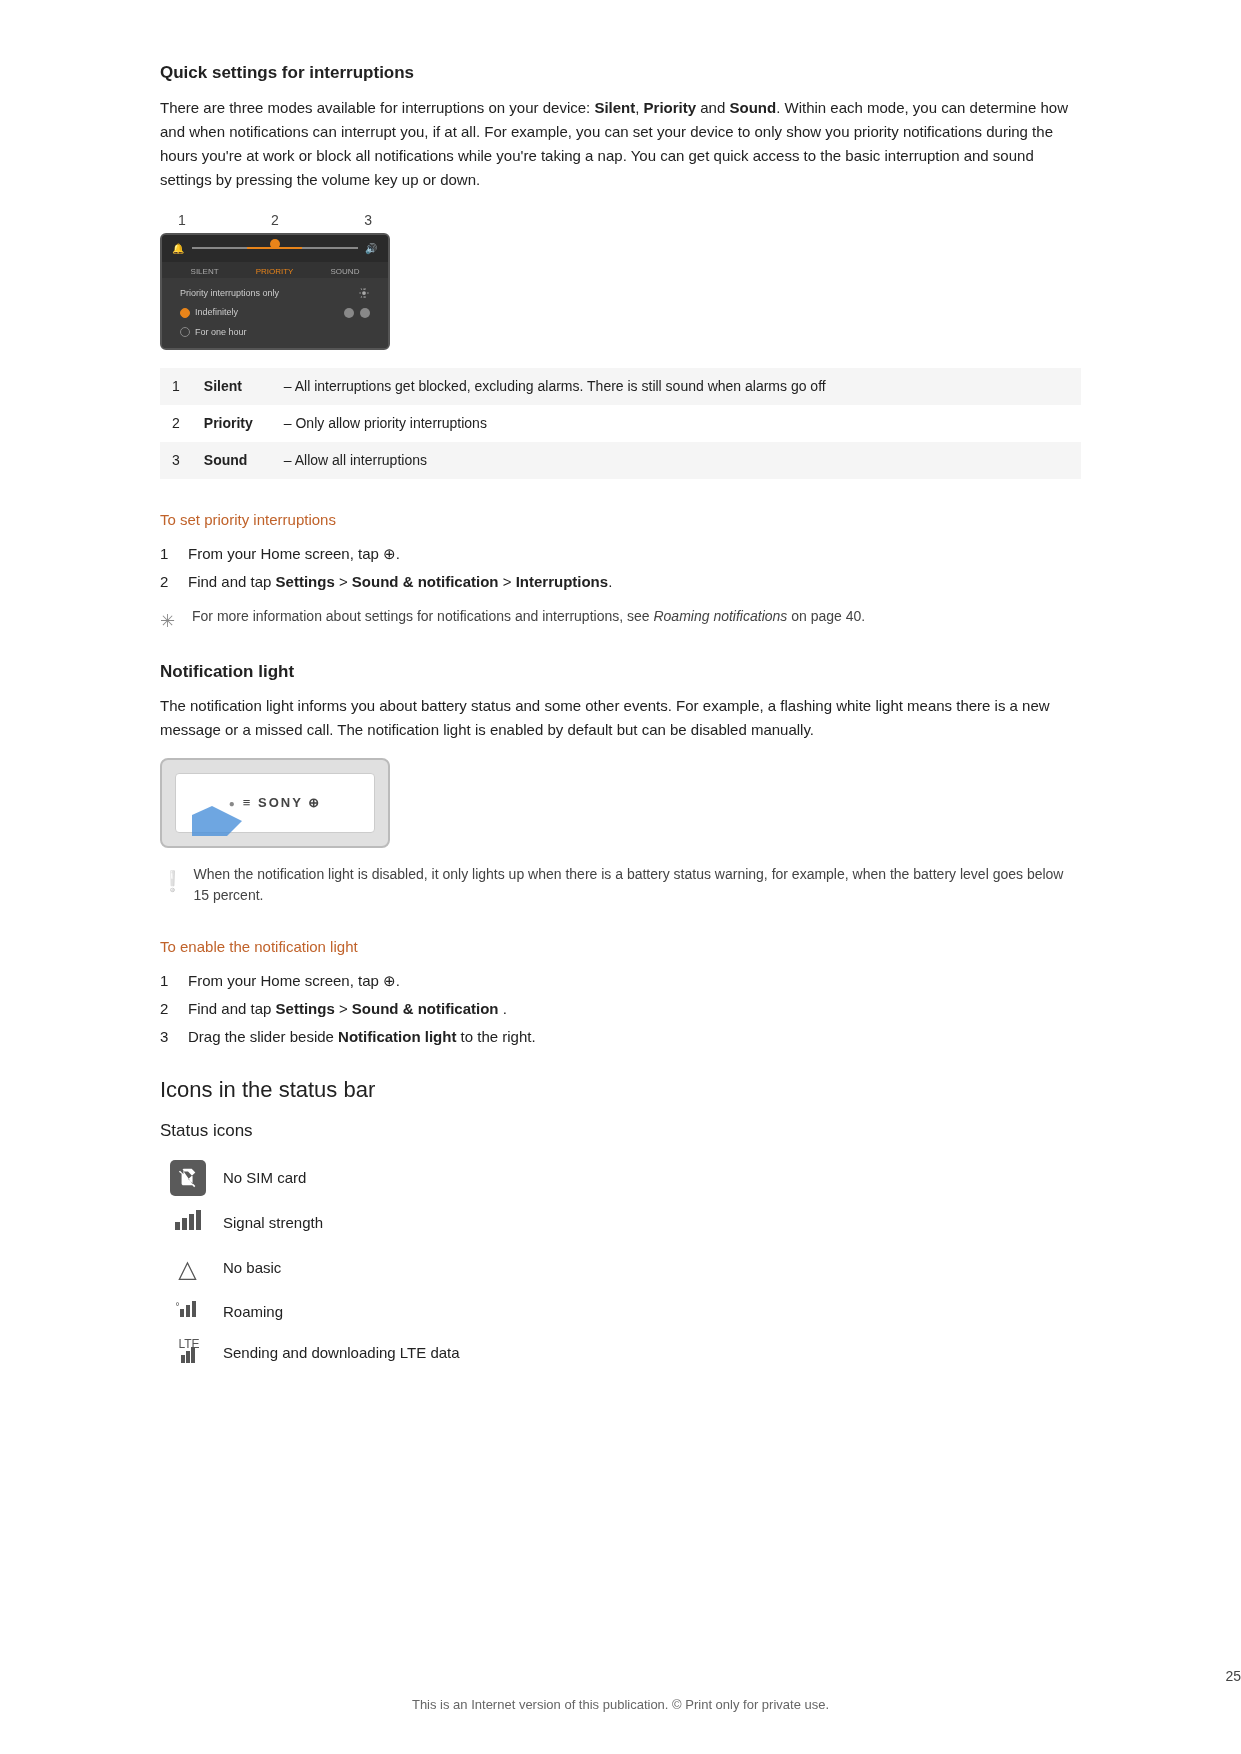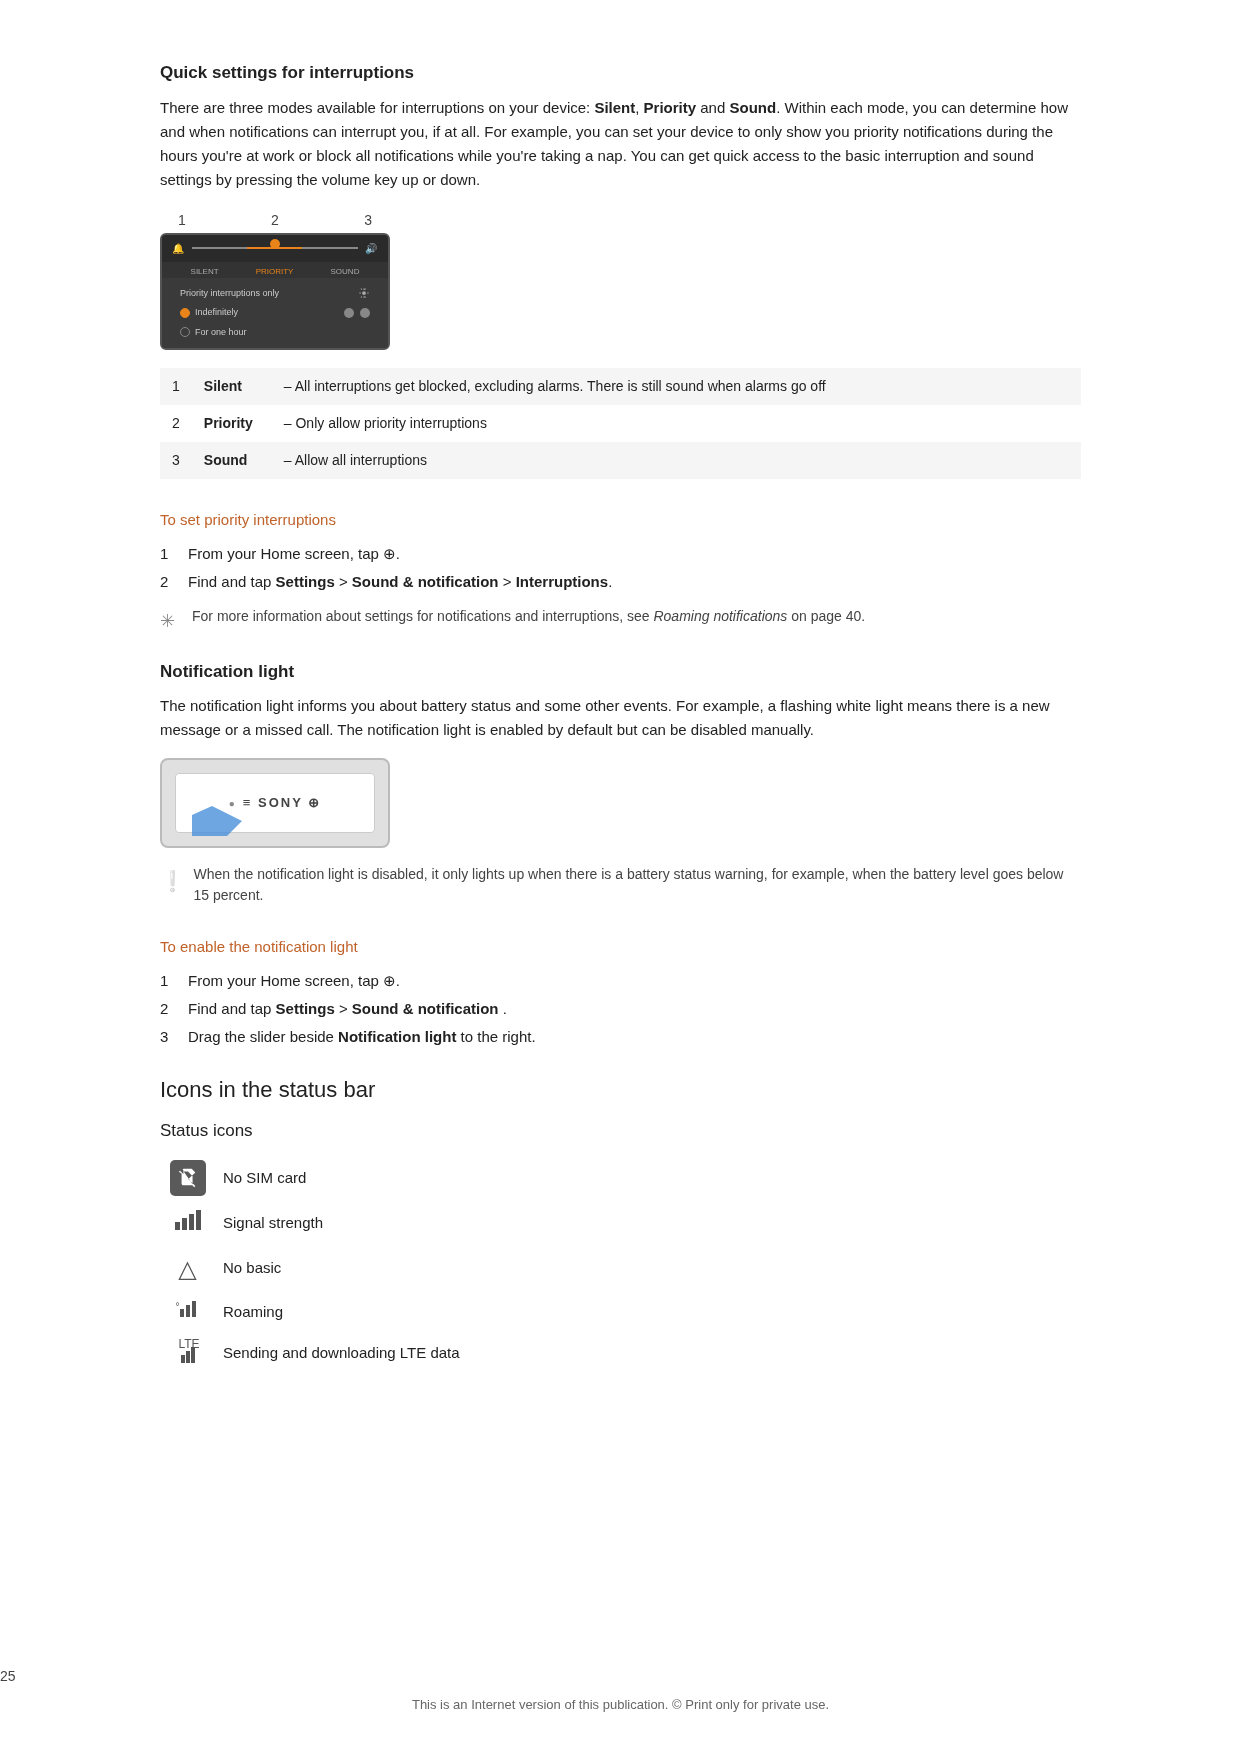--- a/index.html
+++ b/index.html
@@ -281,21 +281,21 @@
       bottom: 40px;
       left: 0;
       right: 0;
       text-align: center;
       font-size: 13px;
       color: #666;
     }
     .page-number {
       font-size: 14px;
       color: #444;
-      text-align: left;
+      text-align: right;
       margin-bottom: 8px;
     }
   </style>
 </head>
 <body>
 
 <div class="page">
 
   <h2>Quick settings for interruptions</h2>
 

